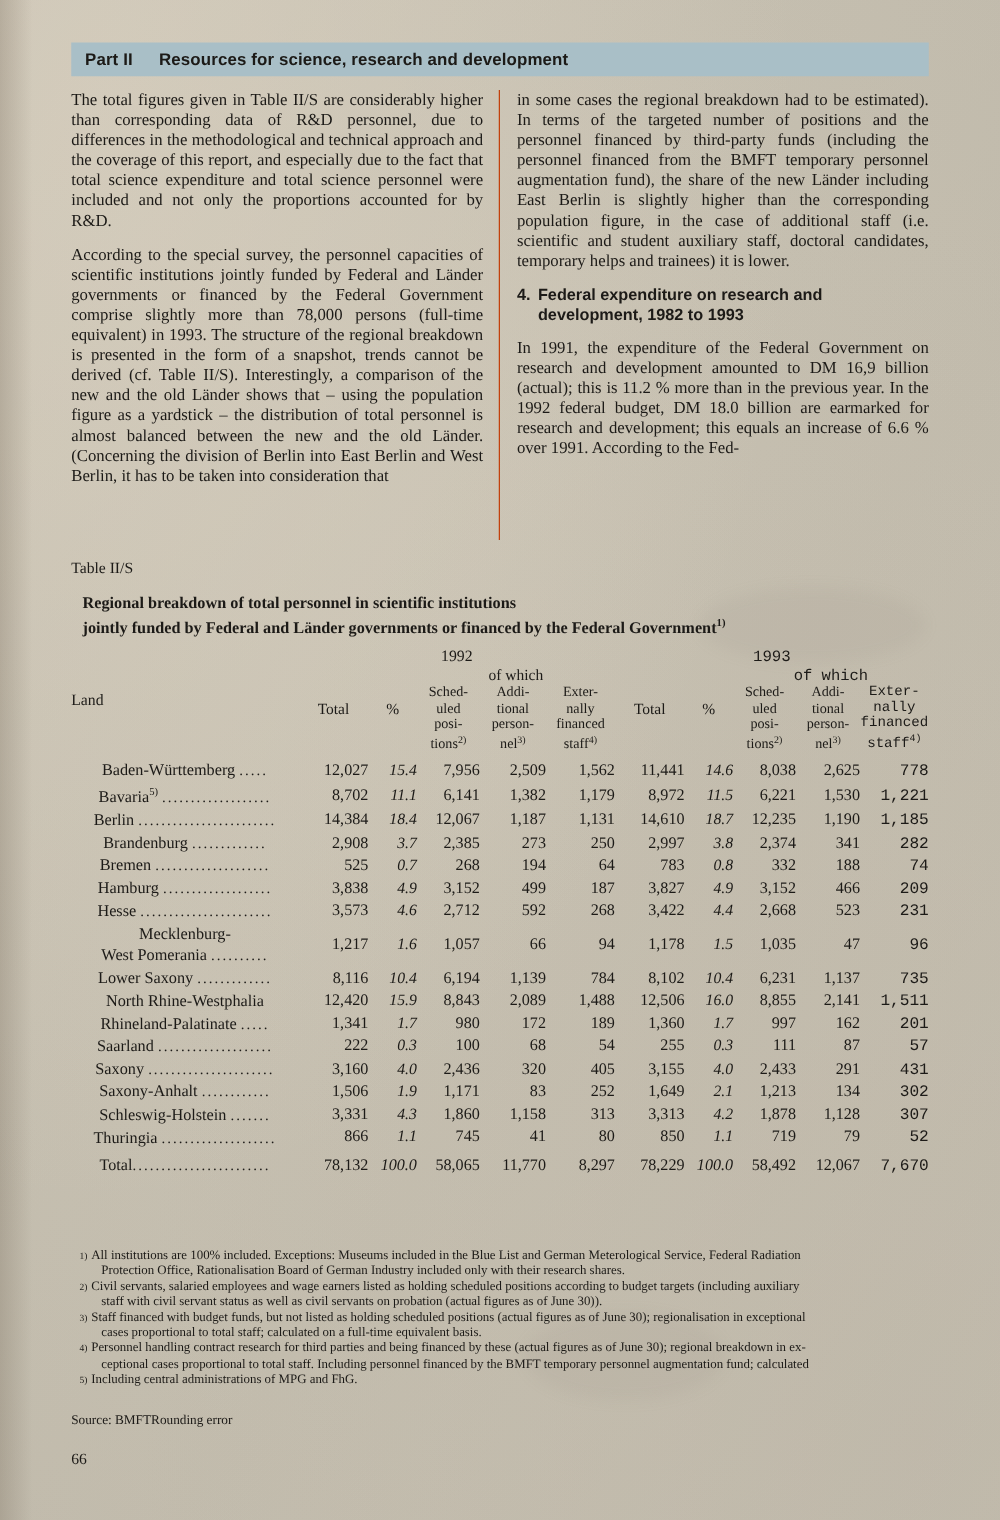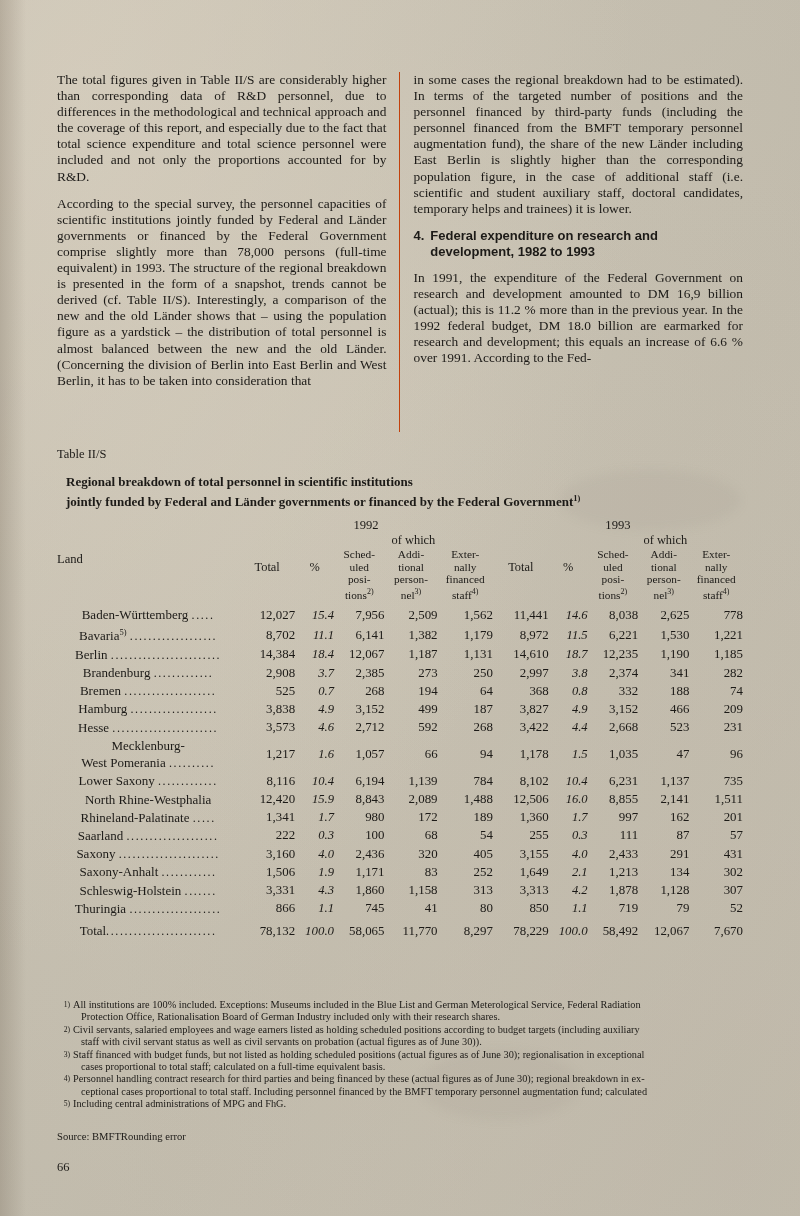--- a/index.html
+++ b/index.html
@@ -127,21 +127,21 @@
     width: 686px;
     border-collapse: collapse;
     font-size: 12.2px;
   }
   table.main th, table.main td {
     border: 0;
     padding: 0;
     font-weight: normal;
   }
   .bx-l { border-left: 1.1px solid #49423a; }
-  .bx-r { border-right: 1.1px solid #49423a; }
+  .bx-r { border-right: 1.1px solid #49423a; font-family: Liberation Mono, monospace; }
   .bx-t { border-top: 1.1px solid #49423a; }
   .bx-b { border-bottom: 1.1px solid #49423a; }
   .thin-l { border-left: 0.7px solid #6a6256; }
 
   .hdr-yr {
     text-align: center;
     font-size: 12.6px;
     padding: 4px 0 4px 0;
   }
   .hdr-ofwhich {
@@ -247,20 +247,24 @@
 </style>
 </head>
 <body>
 
 <div class="page">
   <div class="paper-tint"></div>
   <div class="edge-shadow"></div>
   <div class="smudge" style="left:420px;top:1050px;width:160px;height:70px;"></div>
   <div class="smudge" style="left:560px;top:470px;width:180px;height:60px;"></div>
 
+  <div class="header-band">
+    <span class="header-part">Part II</span>
+    <span class="header-title">Resources for science, research and development</span>
+  </div>
 
   <div class="cols">
     <div class="col left">
       <p>The total figures given in Table II/S are considerably higher than corresponding data of R&amp;D personnel, due to differences in the methodological and technical approach and the coverage of this report, and especially due to the fact that total science expenditure and total science personnel were included and not only the proportions accounted for by R&amp;D.</p>
       <p class="tight">According to the special survey, the personnel capacities of scientific institutions jointly funded by Federal and Länder governments or financed by the Federal Government comprise slightly more than 78,000 persons (full-time equivalent) in 1993. The structure of the regional breakdown is presented in the form of a snapshot, trends cannot be derived (cf. Table II/S). Interestingly, a comparison of the new and the old Länder shows that – using the population figure as a yardstick – the distribution of total personnel is almost balanced between the new and the old Länder. (Concerning the division of Berlin into East Berlin and West Berlin, it has to be taken into consideration that</p>
     </div>
     <div class="col right">
       <p>in some cases the regional breakdown had to be estimated). In terms of the targeted number of positions and the personnel financed by third-party funds (including the personnel financed from the BMFT temporary personnel augmentation fund), the share of the new Länder including East Berlin is slightly higher than the corresponding population figure, in the case of additional staff (i.e. scientific and student auxiliary staff, doctoral candidates, temporary helps and trainees) it is lower.</p>
       <div class="sec-head">
         <span class="num">4.</span>
@@ -409,21 +413,21 @@
           <td class="num thin-l">341</td>
           <td class="num thin-l bx-r">282</td>
         </tr>
         <tr>
           <td class="land bx-l">Bremen <span class="dots">....................</span></td>
           <td class="num bx-l">525</td>
           <td class="pct thin-l">0.7</td>
           <td class="num bx-l">268</td>
           <td class="num thin-l">194</td>
           <td class="num thin-l">64</td>
-          <td class="num bx-l">368</td>
+          <td class="num bx-l">783</td>
           <td class="pct thin-l">0.8</td>
           <td class="num bx-l">332</td>
           <td class="num thin-l">188</td>
           <td class="num thin-l bx-r">74</td>
         </tr>
         <tr>
           <td class="land bx-l">Hamburg <span class="dots">...................</span></td>
           <td class="num bx-l">3,838</td>
           <td class="pct thin-l">4.9</td>
           <td class="num bx-l">3,152</td>

